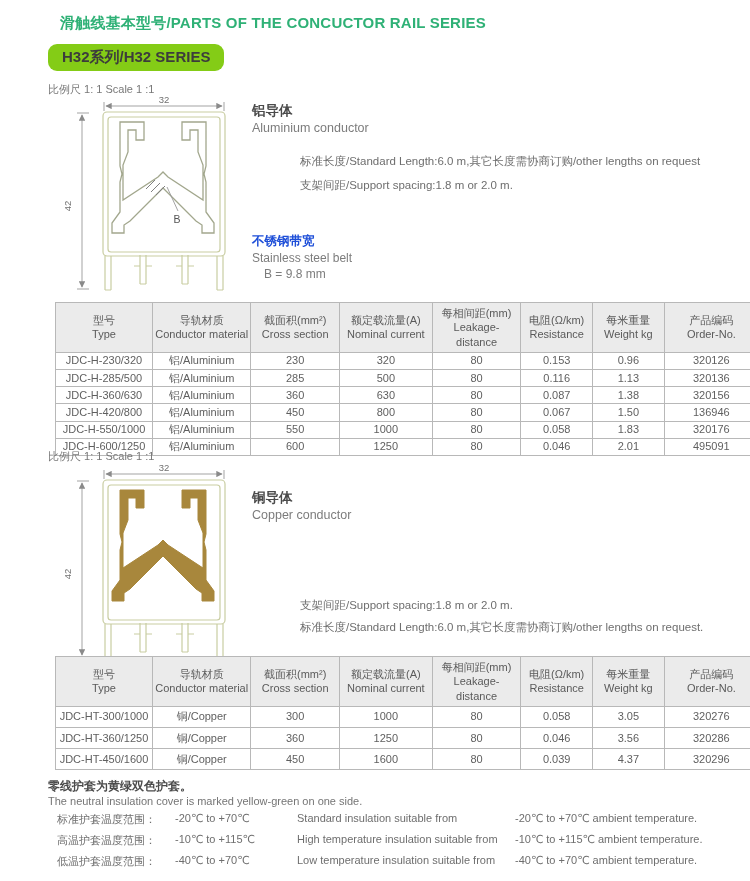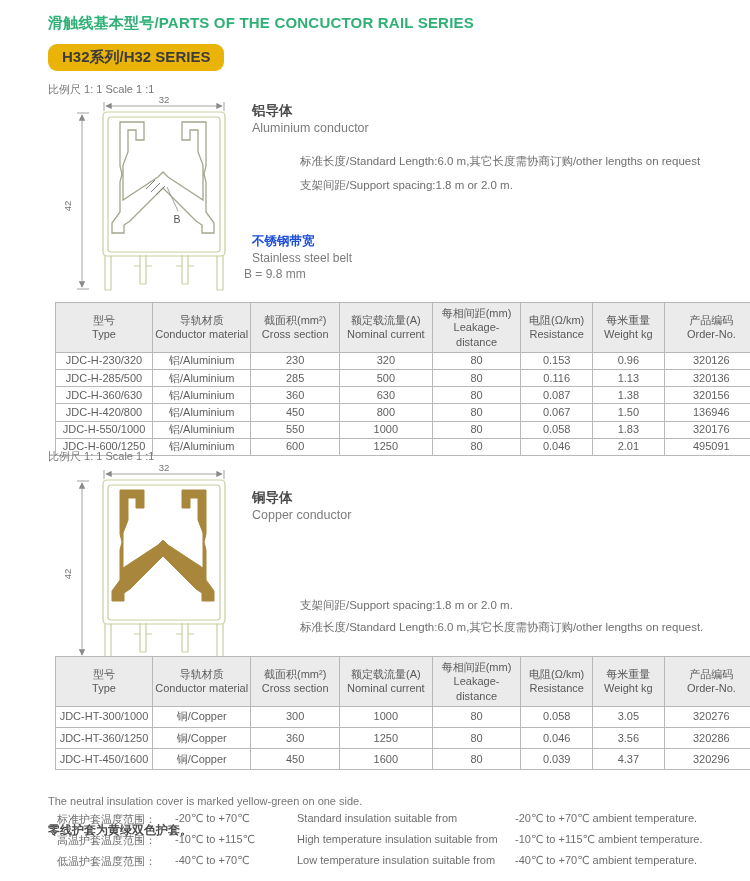--- a/index.html
+++ b/index.html
@@ -1,38 +1,38 @@
 <!DOCTYPE html>
 <html><head>
 <meta charset="utf-8">
 <style>
   html,body{margin:0;padding:0;background:#fff;}
   #page{position:relative;width:750px;height:881px;background:#ffffff;overflow:hidden;
         font-family:"Liberation Sans","DejaVu Sans",sans-serif;}
   .abs{position:absolute;}
-  .page-title{left:48px;top:14px;font-size:15px;font-weight:bold;color:#2fb176;letter-spacing:.2px;}
-  .series-badge{left:48px;top:44px;background:#eab308;color:#3c3c3c;font-weight:bold;
+  .page-title{left:60px;top:14px;font-size:15px;font-weight:bold;color:#2fb176;letter-spacing:.2px;}
+  .series-badge{left:48px;top:44px;background:#84cc16;color:#3c3c3c;font-weight:bold;
         font-size:15px;padding:4px 14px;border-radius:9px;}
   .scale-label{font-size:11px;color:#787878;}
   .h-zh{font-size:13.5px;font-weight:bold;color:#4b4b4b;}
   .h-en{font-size:12.5px;color:#7c7c7c;}
   .note{font-size:11.5px;color:#6e6e6e;margin-left:48px;}
   .sub-zh{font-size:12.5px;font-weight:bold;color:#1d4ed8;}
   .sub-en{font-size:12px;color:#7c7c7c;}
 
   table.spec{border-collapse:collapse;width:704px;table-layout:fixed;}
   table.spec th,table.spec td{border:1px solid #b8b8b8;text-align:center;}
   table.spec th{background:#ebebeb;color:#5a5a5a;font-weight:normal;font-size:11px;padding:3px 1px;}
   table.spec th div{line-height:1.3;}
   table.spec td{font-size:11px;color:#5f5f5f;padding:1.5px 2px;line-height:1.2;}
   table.spec.t2 td{padding:3.5px 2px;}
   col.c1{width:13.8%;} col.c2{width:14%;} col.c3{width:12.6%;} col.c4{width:13.2%;}
   col.c5{width:12.6%;} col.c6{width:10.2%;} col.c7{width:10.2%;} col.c8{width:13.4%;}
 
-  .foot-zh{font-size:12px;font-weight:bold;color:#4b4b4b;margin-top:44px;}
+  .foot-zh{font-size:12px;font-weight:bold;color:#4b4b4b;}
   .foot-en{font-size:11px;color:#757575;}
   .foot-rows{font-size:11px;color:#6e6e6e;}
   .foot-row{display:flex;height:21px;align-items:flex-start;}
   .f-zh{width:118px;} .f-range{width:122px;} .f-en{width:218px;} .f-rangeen{flex:1;}
 
   svg text{font-family:"Liberation Sans","DejaVu Sans",sans-serif;font-size:9.5px;fill:#707070;}
   .shell{stroke:#c9cda2;fill:none;stroke-width:1.2;}
   .cond-alu{stroke:#a2a78d;fill:none;stroke-width:1.3;}
   .cond-cu{fill:#a8873c;stroke:#a8873c;stroke-width:1;}
   .dim{stroke:#999999;stroke-width:0.9;fill:none;}
@@ -81,21 +81,21 @@
     <line class="dim" x1="111" y1="93" x2="122" y2="117"></line>
     <text x="121" y="129" text-anchor="middle" style="font-size:10.5px;fill:#555;">B</text>
   </svg>
 
   <div class="abs h-zh" style="left:252px;top:102px;">铝导体</div>
   <div class="abs h-en" style="left:252px;top:121px;">Aluminium conductor</div>
   <div class="abs note" style="left:252px;top:154px;">标准长度/Standard Length:6.0 m,其它长度需协商订购/other lengths on request</div>
   <div class="abs note" style="left:252px;top:178px;">支架间距/Support spacing:1.8 m or 2.0 m.</div>
   <div class="abs sub-zh" style="left:252px;top:233px;">不锈钢带宽</div>
   <div class="abs sub-en" style="left:252px;top:251px;">Stainless steel belt</div>
-  <div class="abs sub-en" style="left:244px;top:267px;">B = 9.8 mm</div>
+  <div class="abs sub-en" style="left:264px;top:267px;">B = 9.8 mm</div>
 
   <table class="spec abs" style="left:55px;top:302px;">
     <colgroup>
         <col class="c1">
         <col class="c2">
         <col class="c3">
         <col class="c4">
         <col class="c5">
         <col class="c6">
         <col class="c7">

